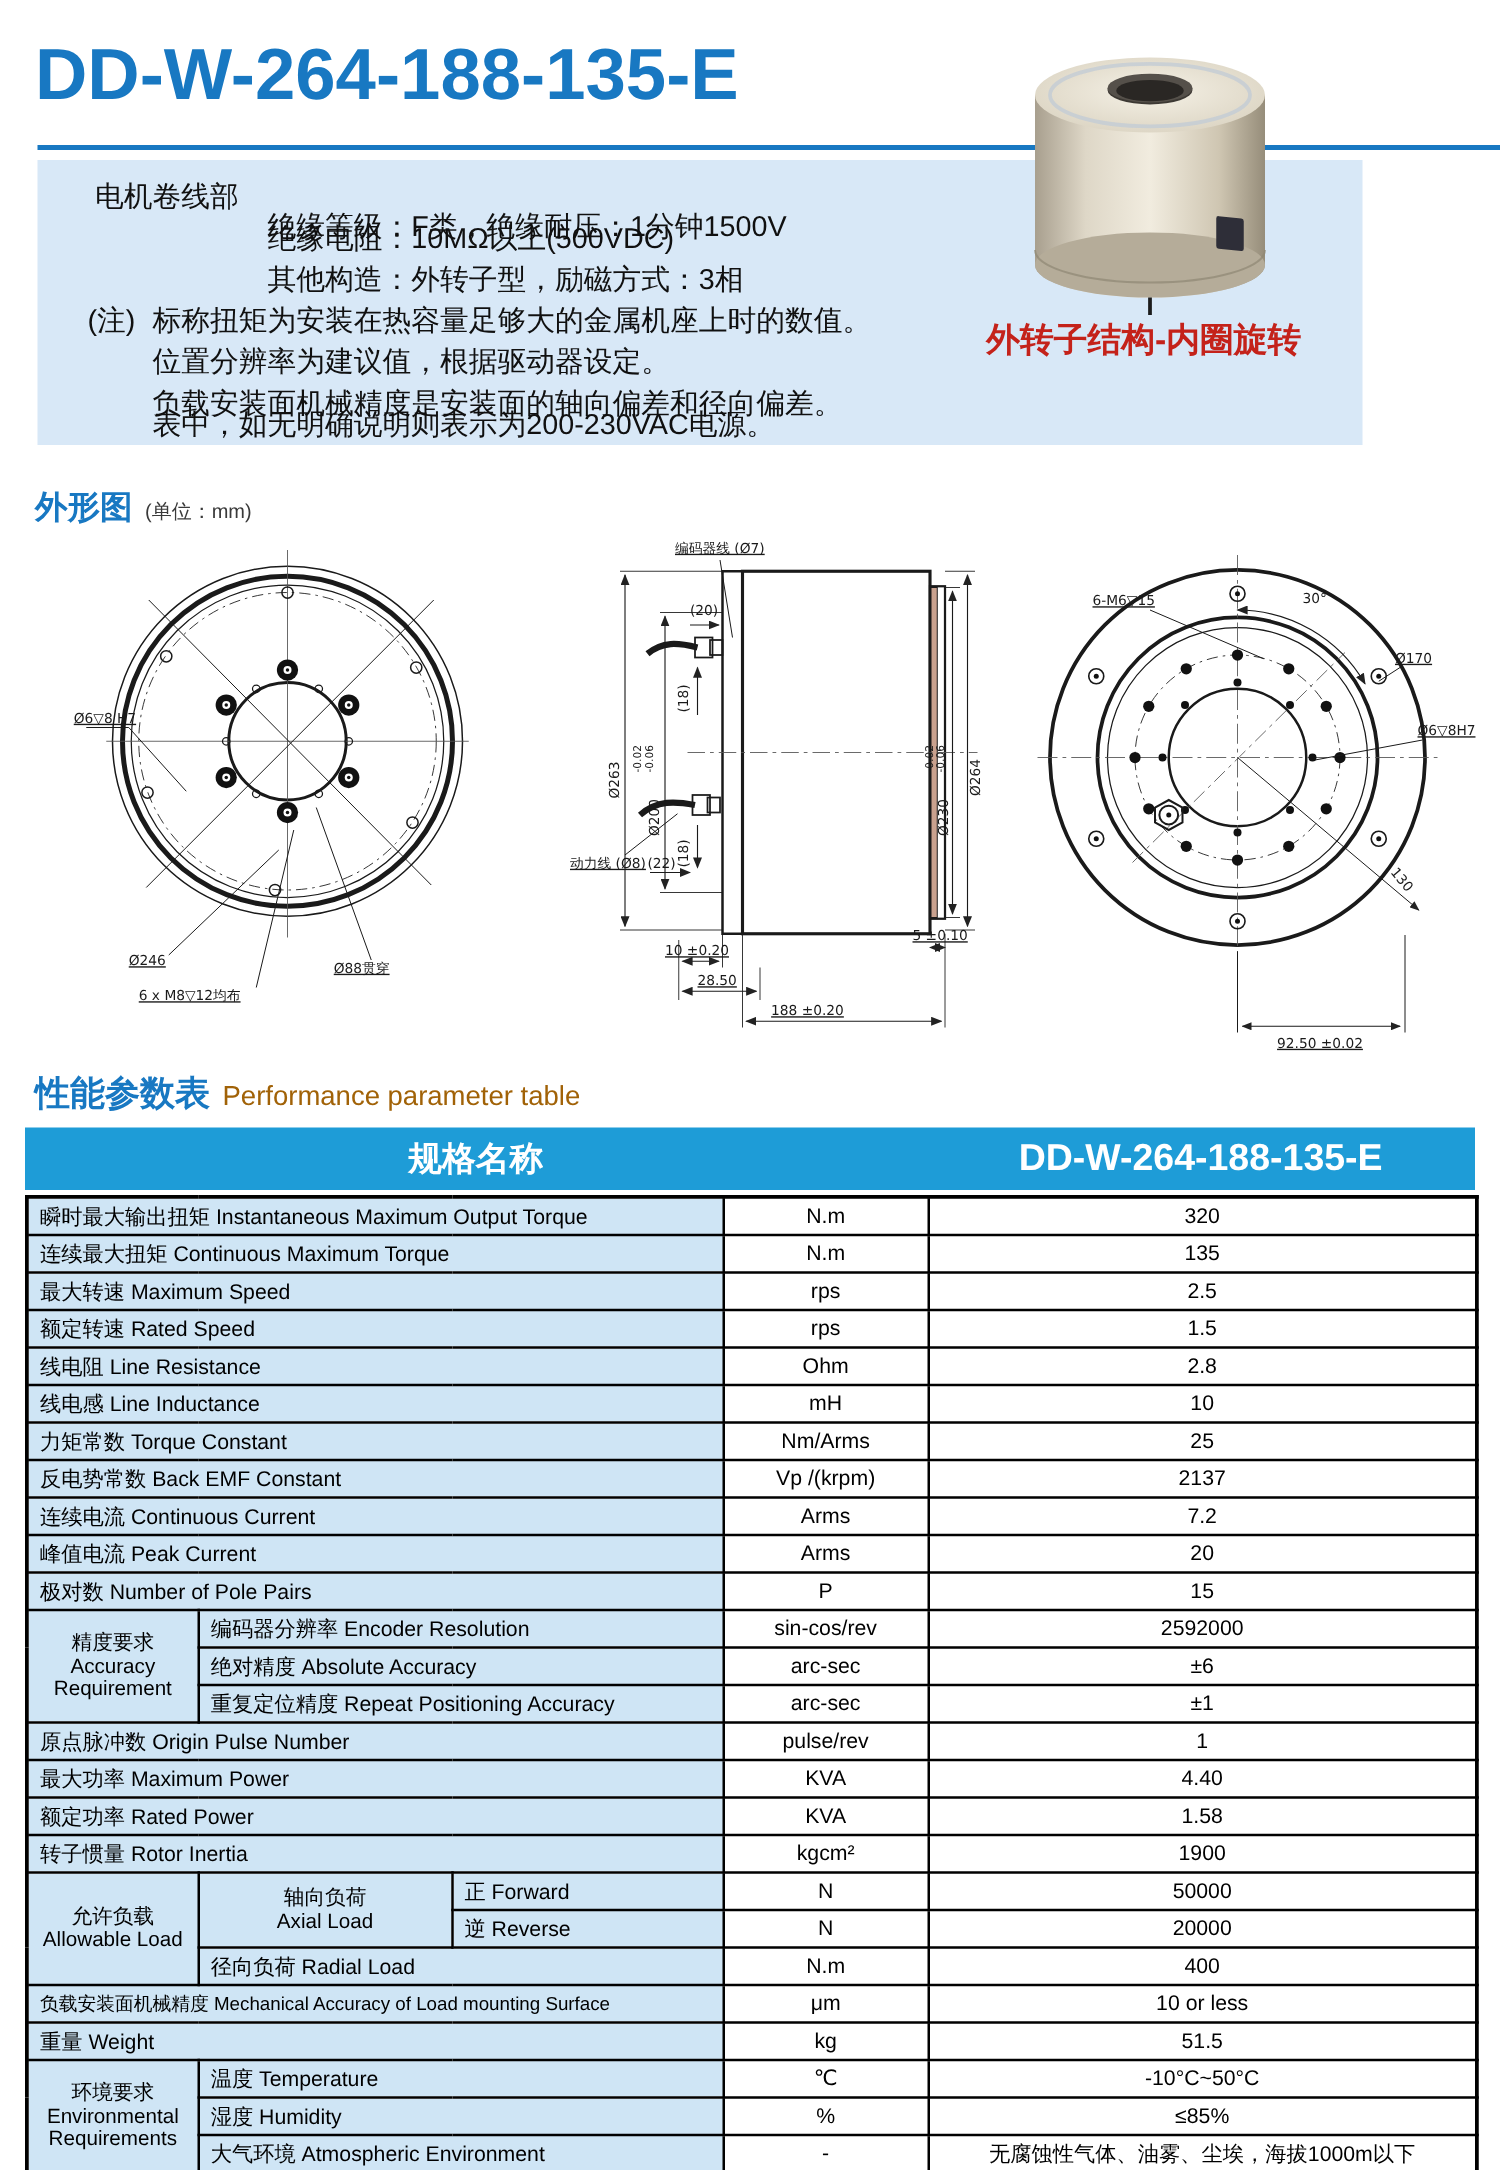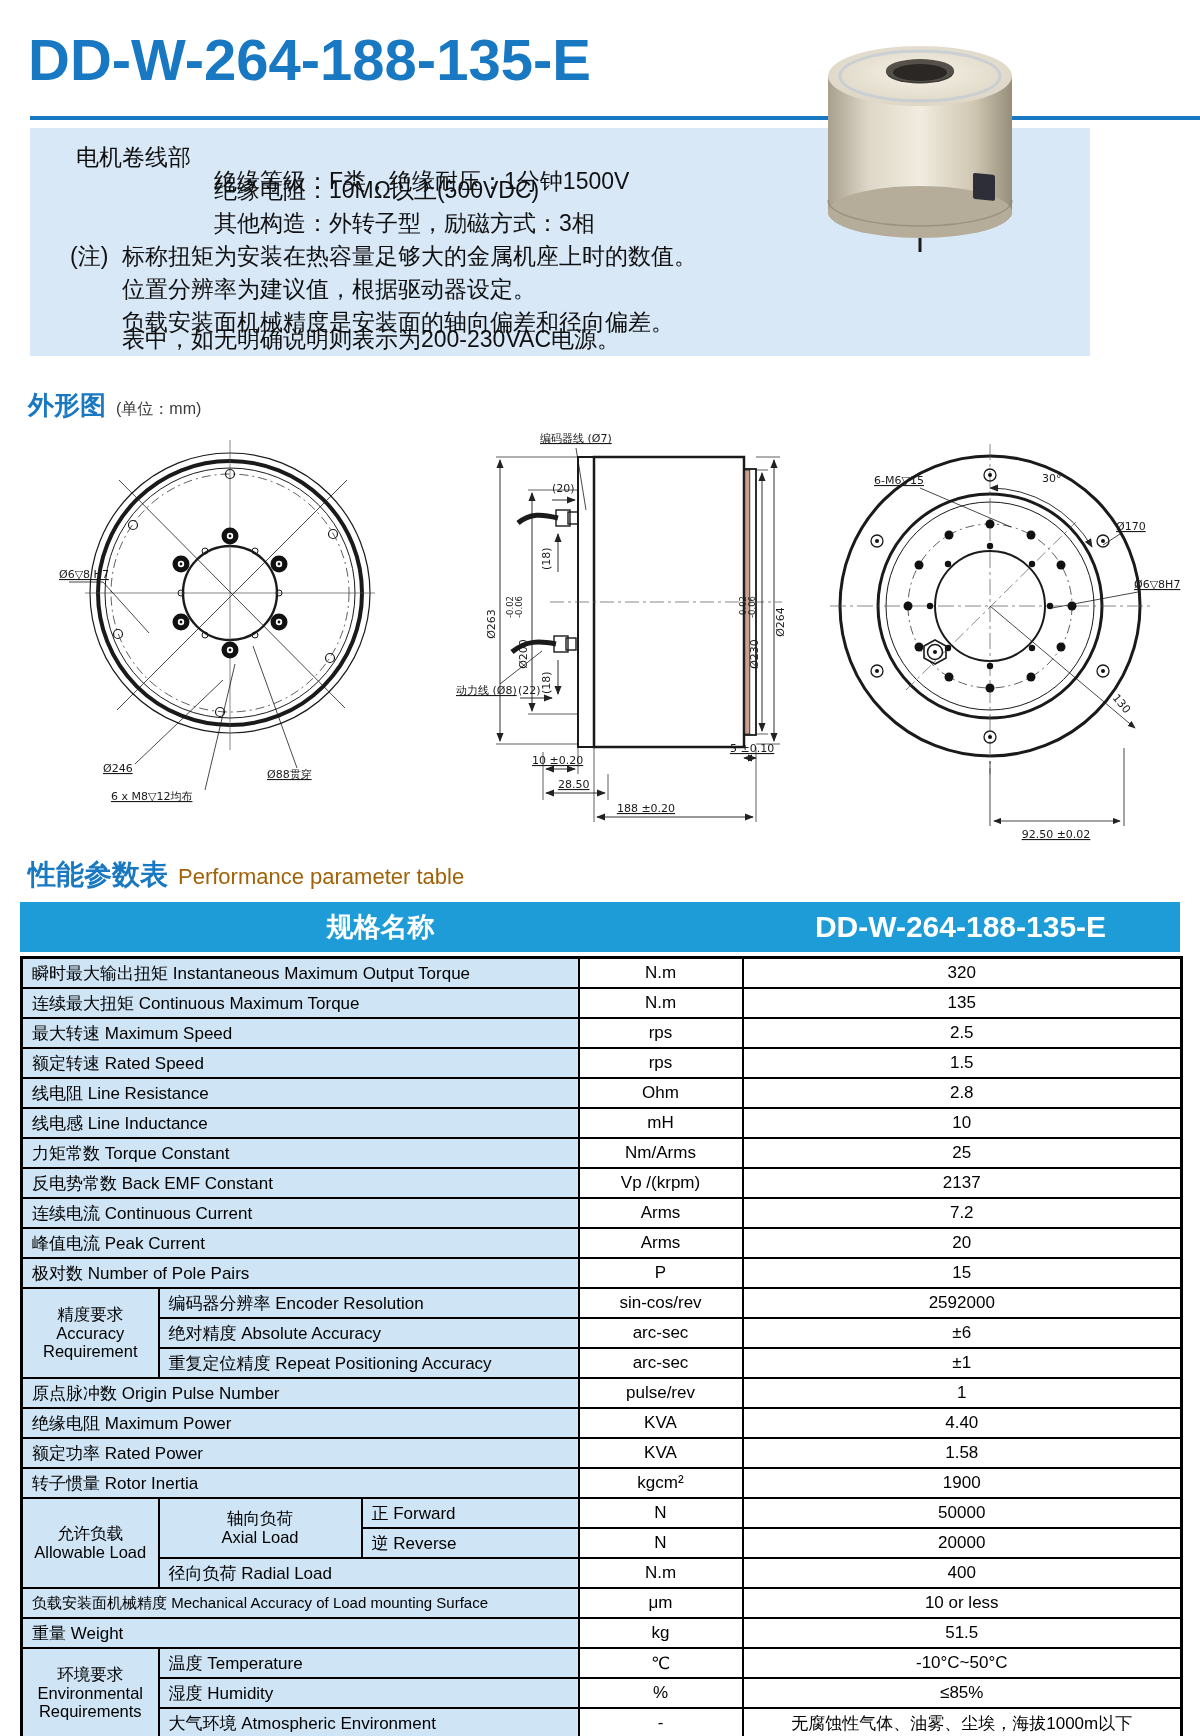--- a/index.html
+++ b/index.html
@@ -87,20 +87,21 @@
     <ellipse cx="125" cy="208" rx="92" ry="26" fill="#b5ac99"></ellipse>
     <ellipse cx="125" cy="72" rx="92" ry="30" fill="url(#gTop)"></ellipse>
     <ellipse cx="125" cy="72" rx="80" ry="25" fill="none" stroke="#c3ccd4" stroke-width="3" opacity="0.8"></ellipse>
     <ellipse cx="125" cy="68" rx="34" ry="11.5" fill="#3c3833"></ellipse>
     <ellipse cx="125" cy="66.5" rx="34" ry="11.5" fill="#55504a"></ellipse>
     <ellipse cx="125" cy="68.5" rx="27" ry="8.5" fill="#2a2724"></ellipse>
     <line x1="125" y1="234" x2="125" y2="248" stroke="#1c1c1c" stroke-width="3"></line>
     <path d="M33,196 A92,26 0 0 0 217,196" fill="none" stroke="#8f8774" stroke-width="1.5" opacity="0.7"></path>
     <rect x="178" y="150" width="22" height="26" rx="2" fill="#2e2e38" transform="skewY(6)"></rect>
   </svg>
+  <div id="caption">外转子结构-内圈旋转</div>
 
   <div id="outhead" class="sechead">
     <span class="zh">外形图</span><span class="en">(单位：mm)</span>
   </div>
 
   <svg id="front" class="draw" width="340" height="380" viewBox="0 0 340 380">
     <g stroke="#1a1a1a" fill="none">
       <circle cx="175" cy="165" r="140" stroke-width="1.2"></circle>
       <circle cx="175" cy="165" r="132" stroke-width="4"></circle>
       <circle cx="175" cy="165" r="125" stroke-width="1"></circle>
@@ -430,21 +431,21 @@
           <td class="unit">arc-sec</td>
           <td class="val">±1</td>
         </tr>
 
       <tr>
           <td class="lbl" colspan="3">原点脉冲数 Origin Pulse Number</td>
           <td class="unit">pulse/rev</td>
           <td class="val">1</td>
         </tr>
       <tr>
-          <td class="lbl" colspan="3">绝缘电阻 Maximum Power</td>
+          <td class="lbl" colspan="3">最大功率 Maximum Power</td>
           <td class="unit">KVA</td>
           <td class="val">4.40</td>
         </tr>
       <tr>
           <td class="lbl" colspan="3">额定功率 Rated Power</td>
           <td class="unit">KVA</td>
           <td class="val">1.58</td>
         </tr>
       <tr>
           <td class="lbl" colspan="3">转子惯量  Rotor Inertia</td>

